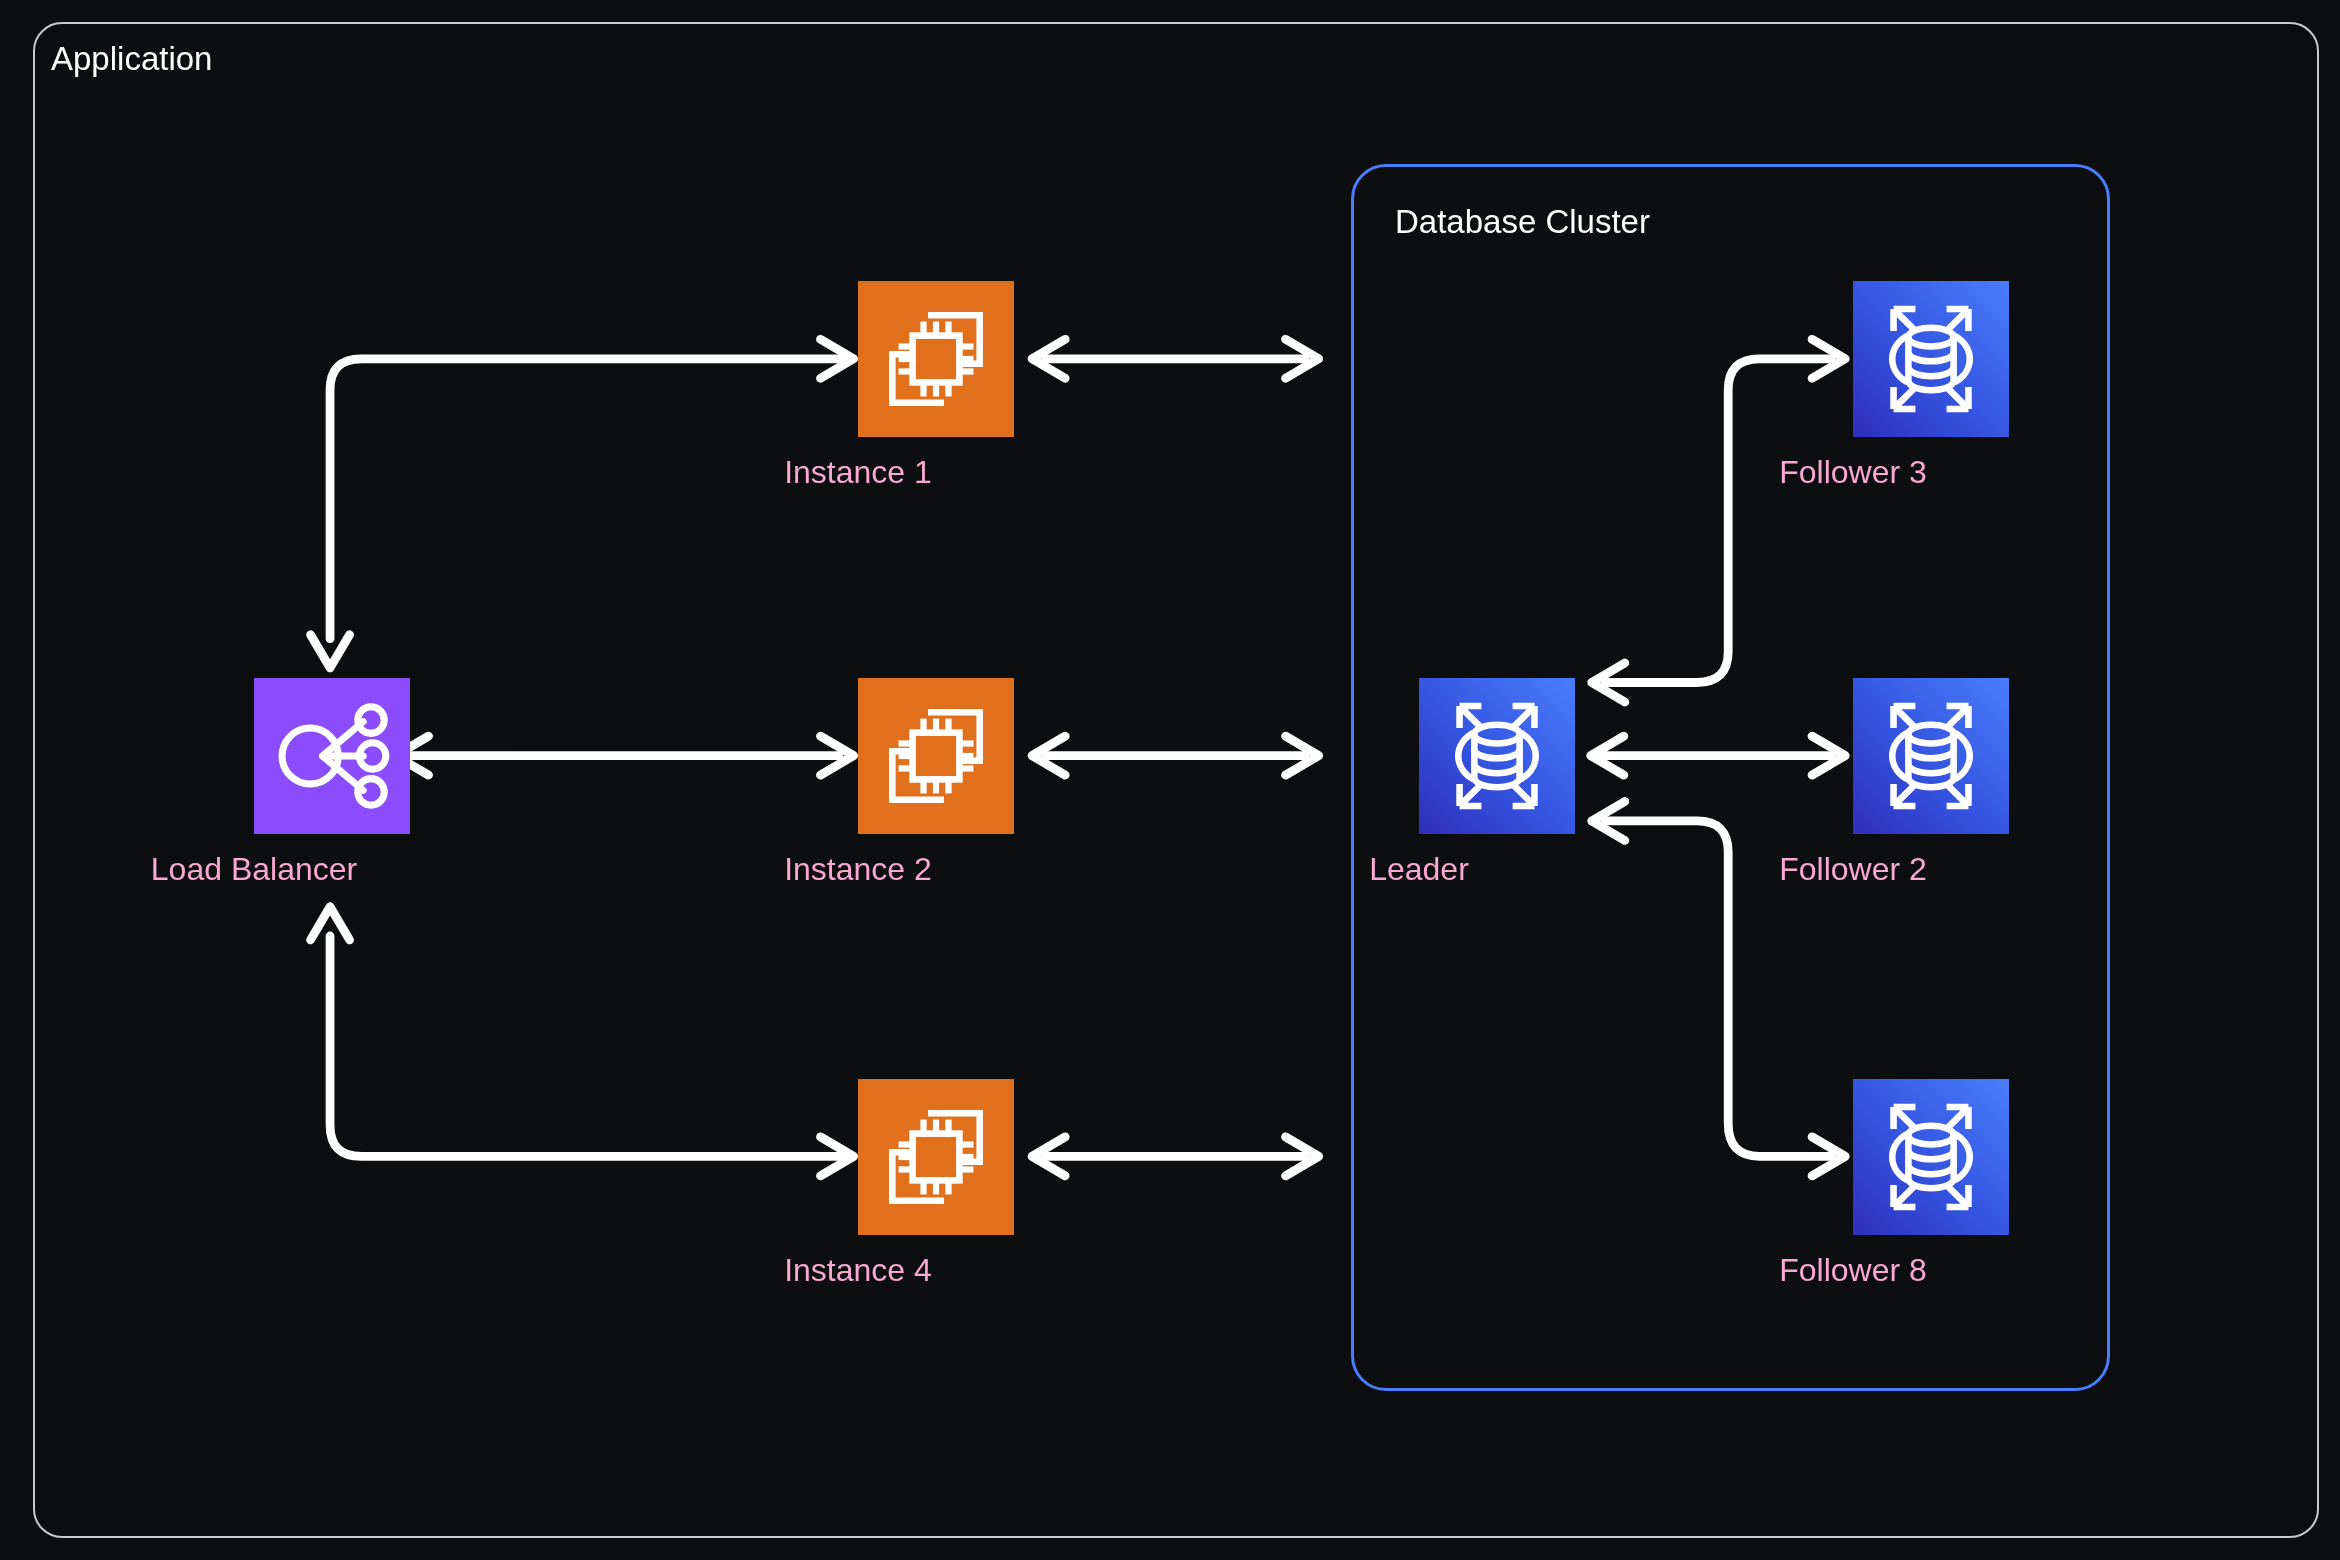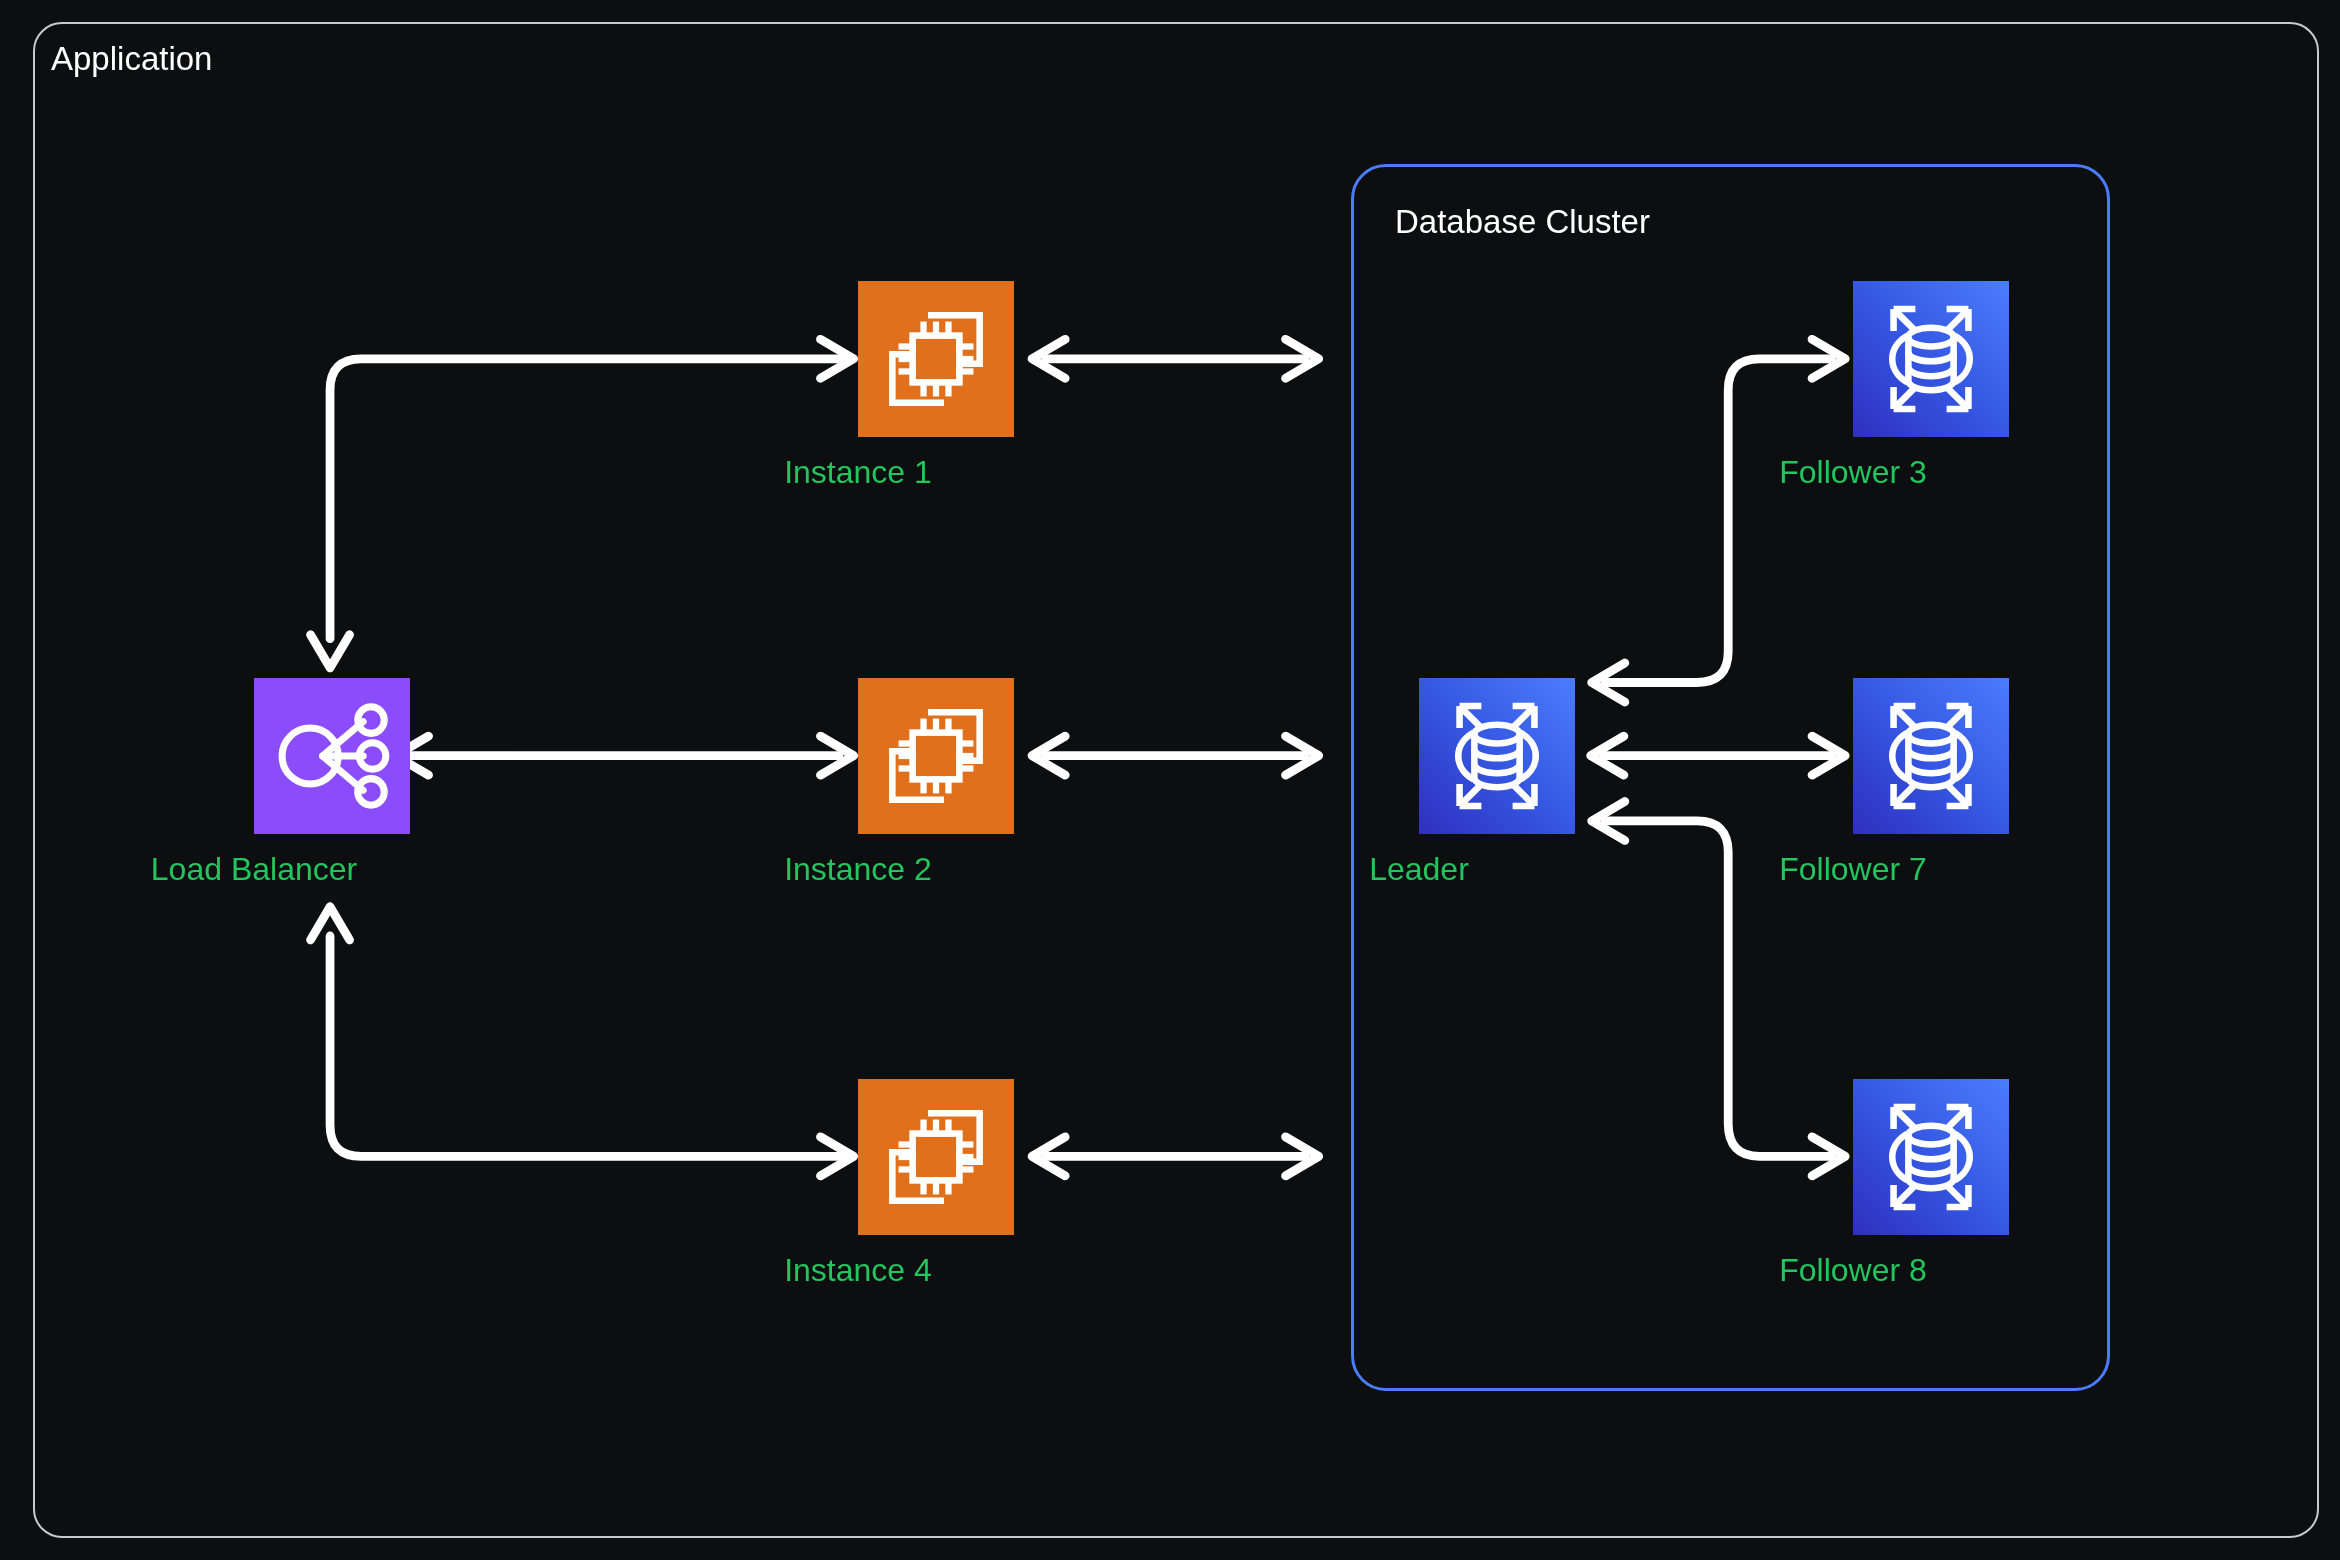--- a/index.html
+++ b/index.html
@@ -9,21 +9,21 @@
   .frame{position:absolute;border-radius:29px;box-sizing:border-box;}
   .frame-app{left:33px;top:21.5px;width:2286px;height:1516px;border:2.9px solid #c9c9c9;}
   .frame-db{left:1351px;top:164px;width:759px;height:1227px;border:3.9px solid #4a7dfc;border-radius:35px;}
 
   .frame-label{position:absolute;color:#ffffff;font-size:33px;line-height:39px;white-space:nowrap;}
   .lbl-app{left:51px;top:39px;}
   .lbl-db{left:1395px;top:202px;}
 
   .node{position:absolute;}
   .node-box{position:absolute;left:0;top:0;width:156px;height:156px;display:block;}
-  .node-label{position:absolute;top:172px;left:50%;transform:translateX(-50%);color:#22c55e;font-size:32px;line-height:39px;white-space:nowrap;}
+  .node-label{position:absolute;top:172px;left:50%;transform:translateX(-50%);color:#f9a8d4;font-size:32px;line-height:39px;white-space:nowrap;}
 
   .box-ec2{background:#e0701b;}
   .box-lb{background:#8b4dfb;}
   .box-db{background:linear-gradient(45deg,#2f2fbd 0%,#3454e0 45%,#4a7dfc 100%);}
 
   svg.icon{display:block;width:156px;height:156px;}
   svg.wires{position:absolute;left:0;top:0;width:2341px;height:1560px;pointer-events:none;}
 </style>
 </head>
 <body>
@@ -228,21 +228,21 @@
           <path d="M74 82 L74 68 M74 82 L60 82 M74 82 L60 68"></path>
           <path d="M35 35 A 22 18 0 0 0 35 65"></path>
           <path d="M65 35 A 22 18 0 0 1 65 65"></path>
           <ellipse cx="50" cy="36" rx="14.5" ry="6"></ellipse>
           <path d="M35.5 36 L35.5 64 A 14.5 6 0 0 0 64.5 64 L64.5 36"></path>
           <path d="M35.5 45.5 A 14.5 6 0 0 0 64.5 45.5"></path>
           <path d="M35.5 55 A 14.5 6 0 0 0 64.5 55"></path>
         </g>
       </svg>
     </div>
-    <div class="node-label">Follower 7</div>
+    <div class="node-label">Follower 2</div>
   </div>
 
   <div class="node" style="left:1853px;top:1079px;">
     <div class="node-box box-db">
       <svg class="icon" viewBox="0 0 100 100">
         <g fill="none" stroke="#ffffff" stroke-width="4.2" stroke-linecap="butt" stroke-linejoin="miter">
           <path d="M26 18 L26 32 M26 18 L40 18 M26 18 L40 32"></path>
           <path d="M74 18 L74 32 M74 18 L60 18 M74 18 L60 32"></path>
           <path d="M26 82 L26 68 M26 82 L40 82 M26 82 L40 68"></path>
           <path d="M74 82 L74 68 M74 82 L60 82 M74 82 L60 68"></path>

